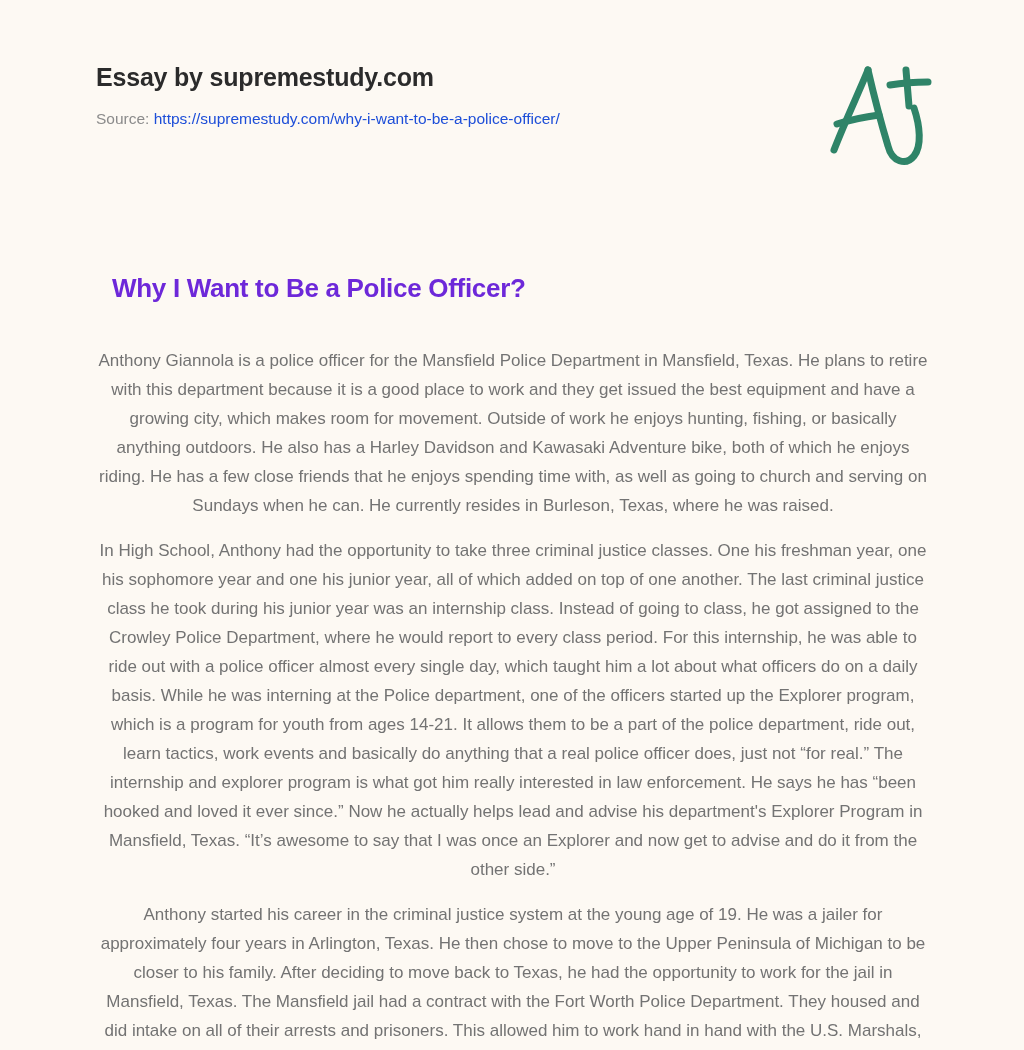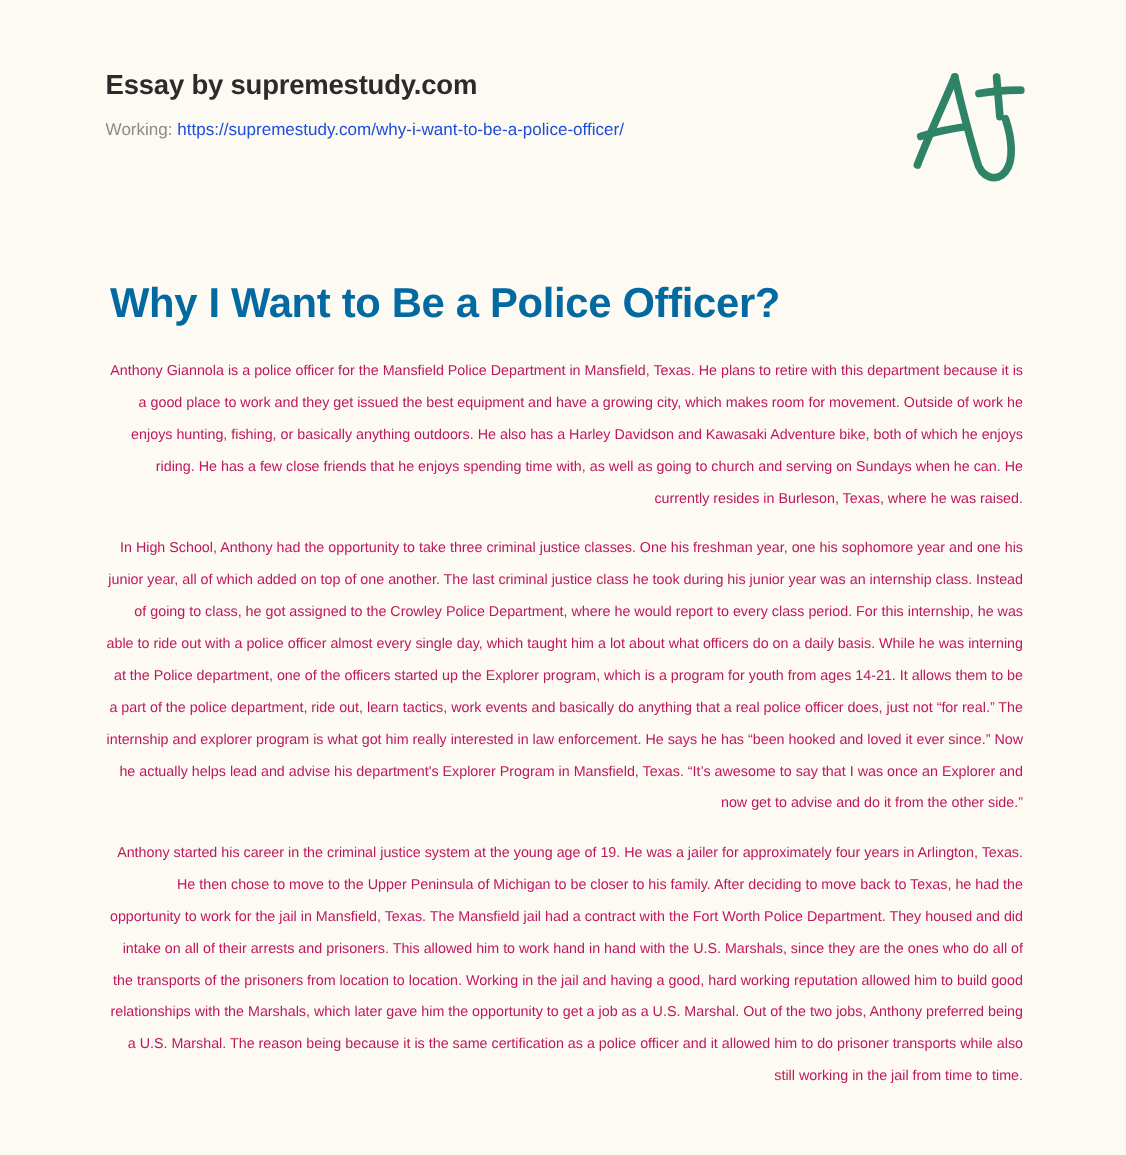--- a/index.html
+++ b/index.html
@@ -83,56 +83,56 @@
 
   
   .article {
     position: absolute;
     left: 96px;
     top: 252px;
     width: 834px;
   }
 
   .article-title {
-    margin: 4px;
-    font-size: 38px;
+    margin: 16px;
+    font-size: 26px;
     line-height: 40px;
     font-weight: bold;
-    color: #0369a1;
+    color: #6d28d9;
     letter-spacing: -0.3px;
   }
 
   .body-copy {
     padding-top: 22px;
   }
 
   .body-copy p {
     margin: 0 0 16px 0;
-    font-size: 13px;
+    font-size: 17px;
     line-height: 29px;
-    color: #be185d;
-    text-align: right;
+    color: #737373;
+    text-align: center;
   }
 
   .body-copy p:last-child {
     margin-bottom: 0;
   }
 </style>
 </head>
 <body>
 
 <div class="page">
 
   <div class="header">
 
     <div class="header-text">
       <div class="essay-by">Essay by supremestudy.com</div>
 
       <div class="source-line">
-        <span class="source-label">Working:</span><span> </span><a class="source-url" href="#">https://supremestudy.com/why-i-want-to-be-a-police-officer/</a>
+        <span class="source-label">Source:</span><span> </span><a class="source-url" href="#">https://supremestudy.com/why-i-want-to-be-a-police-officer/</a>
       </div>
     </div>
 
     <div class="logo">
       <svg viewBox="0 0 150 120" xmlns="http://www.w3.org/2000/svg">
         <g fill="none" stroke="#2f8468" stroke-linecap="round" stroke-linejoin="round">
 
           <path d="M62 18 C 52 42, 38 72, 28 98" stroke-width="7"></path>
 
           <path d="M62 18 C 68 44, 76 74, 82 94 C 86 110, 100 114, 108 104 C 116 94, 114 74, 108 56" stroke-width="7"></path>

